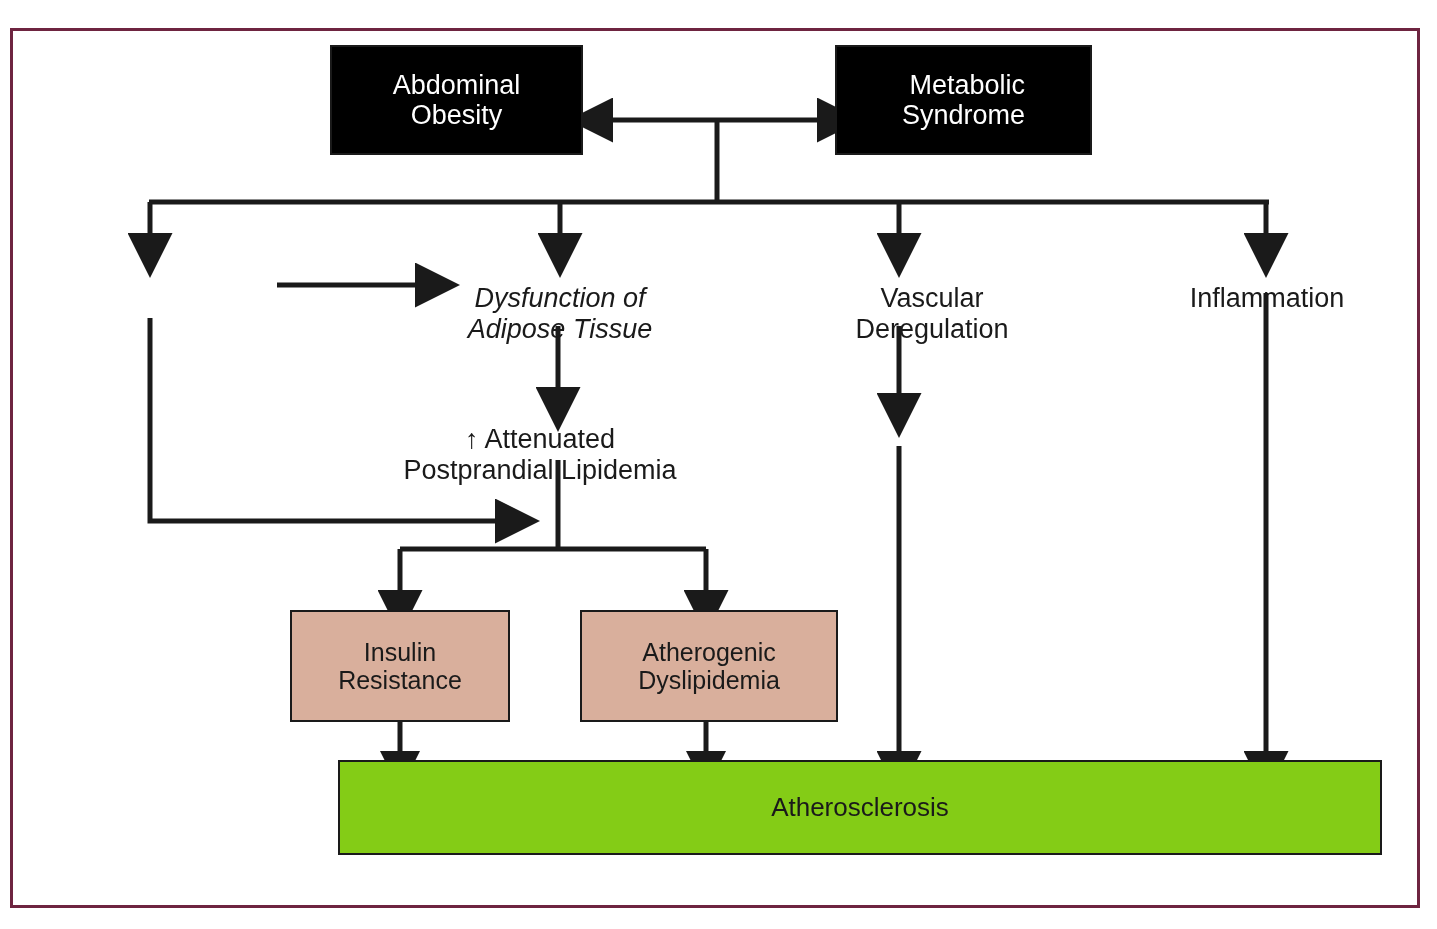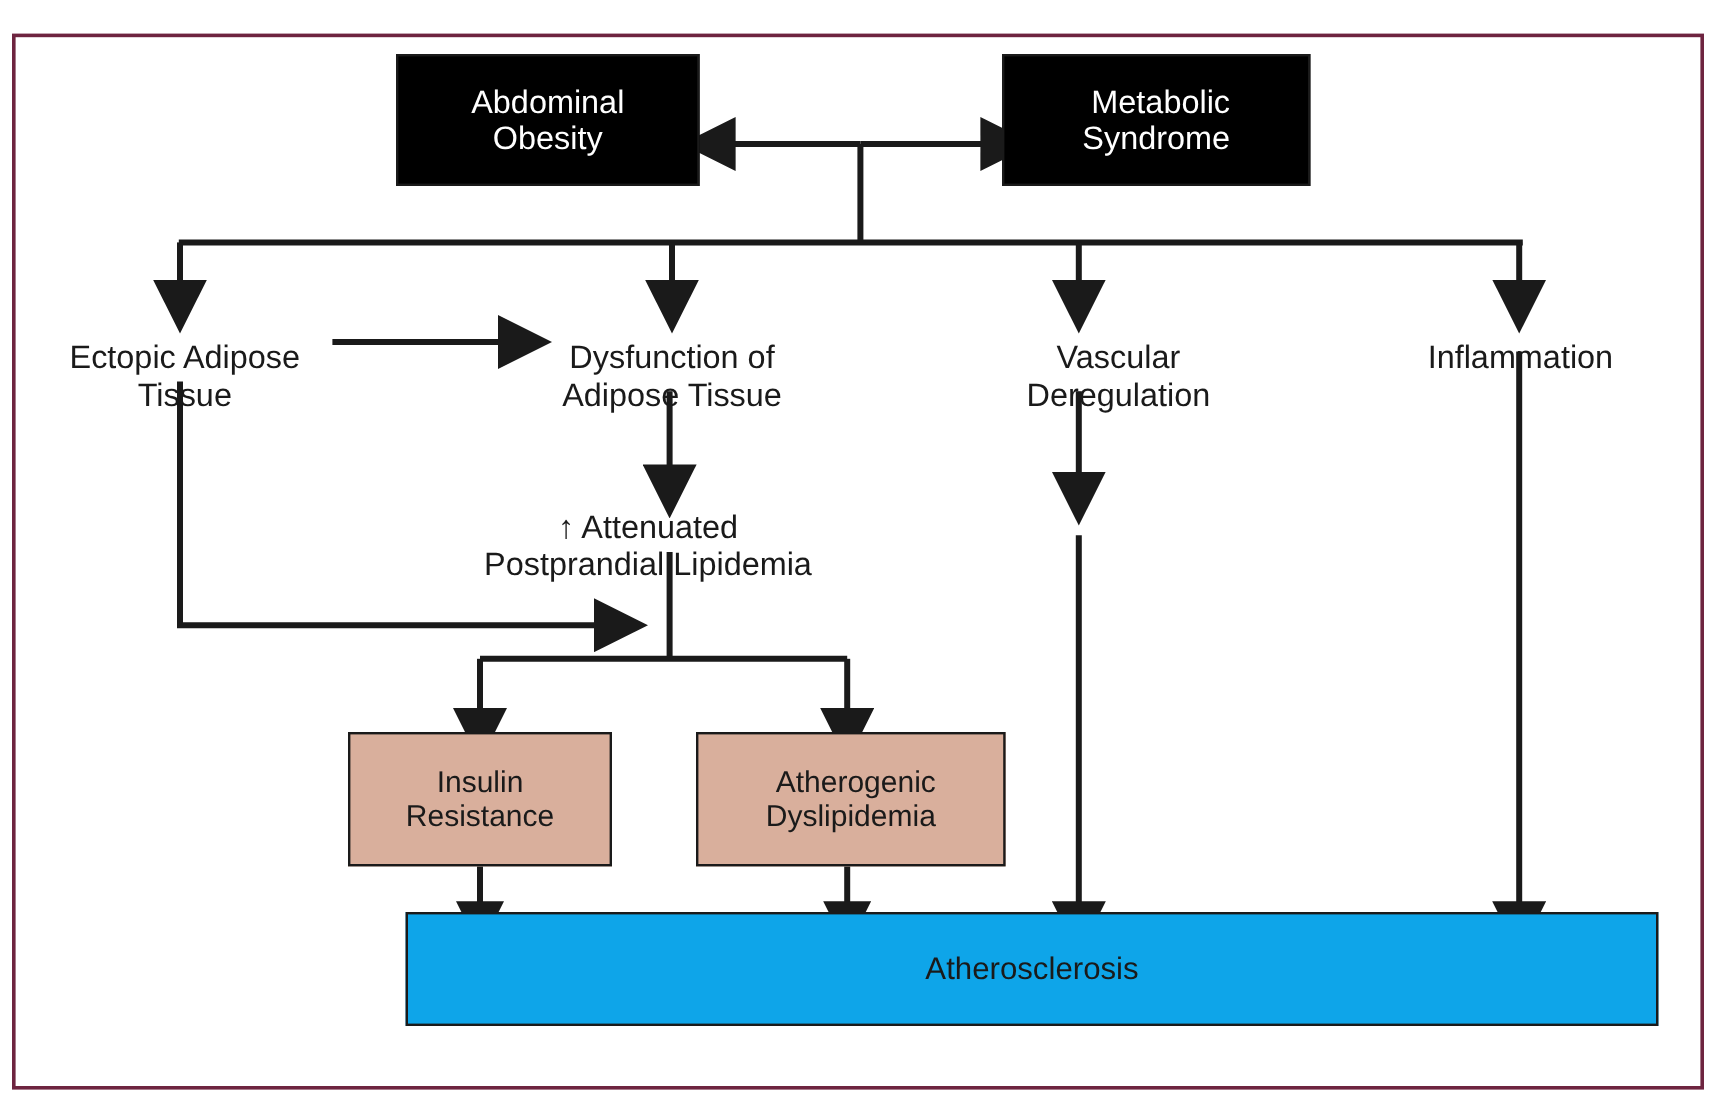--- a/index.html
+++ b/index.html
@@ -6,21 +6,21 @@
   body{width:1437px;height:929px;font-family:"Liberation Sans",sans-serif;}
   #stage{position:relative;width:1437px;height:929px;background:#fff;overflow:hidden;}
   #frame{position:absolute;left:10px;top:28px;width:1410px;height:880px;
          border:3px solid #6E2440;box-sizing:border-box;}
   svg#edges{position:absolute;left:0;top:0;width:1437px;height:929px;}
   .nodebox{position:absolute;box-sizing:border-box;border:2px solid #1a1a1a;
            display:flex;align-items:center;justify-content:center;text-align:center;
            line-height:1.12;}
   .red{background:#000000;color:#ffffff;font-size:27px;}
   .tan{background:#D9AF9C;color:#1a1a1a;font-size:25px;}
-  .yellow{background:#0ea5e9;color:#1a1a1a;font-size:26px;}
+  .yellow{background:#84cc16;color:#1a1a1a;font-size:26px;}
   .plainlabel{position:absolute;text-align:center;color:#1a1a1a;font-size:27px;
               line-height:1.14;white-space:pre-line;}
 </style>
 </head>
 <body>
 
 <div id="stage">
 
   <div id="frame"></div>
 
@@ -103,26 +103,22 @@
   <div class="nodebox red" style="left:330px;top:45px;width:253px;height:110px;">
     <span style="white-space:pre-line;">Abdominal
 Obesity</span>
   </div>
 
   <div class="nodebox red" style="left:835px;top:45px;width:257px;height:110px;text-align:right;">
     <span style="white-space:pre-line;">Metabolic
 Syndrome</span>
   </div>
 
-  <div class="plainlabel" style="left:30px;top:252px;width:248px;">
-    <span>Ectopic Adipose
-Tissue</span>
-  </div>
 
-  <div class="plainlabel" style="left:436px;top:252px;width:248px;">
+  <div class="plainlabel" style="left:436px;top:252px;width:248px;font-style:italic;">
     <span>Dysfunction of
 Adipose Tissue</span>
   </div>
 
   <div class="plainlabel" style="left:812px;top:252px;width:240px;">
     <span>Vascular
 Deregulation</span>
   </div>
 
   <div class="plainlabel" style="left:1150px;top:252px;width:234px;">
@@ -134,21 +130,21 @@
 Postprandial Lipidemia</span>
   </div>
 
 
   <div class="nodebox tan" style="left:290px;top:610px;width:220px;height:112px;">
     <span style="white-space:pre-line;">Insulin
 Resistance</span>
   </div>
 
   <div class="nodebox tan" style="left:580px;top:610px;width:258px;height:112px;">
-    <span style="white-space:pre-line;text-align:right;">Atherogenic
+    <span style="white-space:pre-line;">Atherogenic
 Dyslipidemia</span>
   </div>
 
   <div class="nodebox yellow" style="left:338px;top:760px;width:1044px;height:95px;">
     <span>Atherosclerosis</span>
   </div>
 
 </div>
 
 </body></html>

